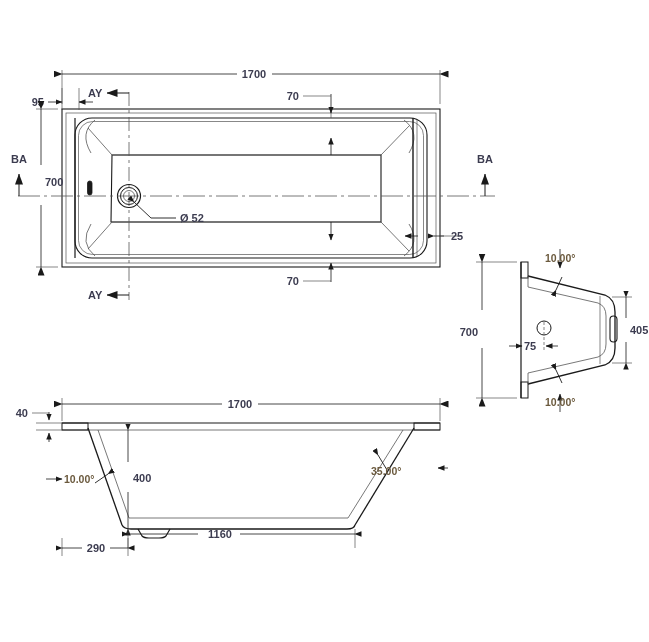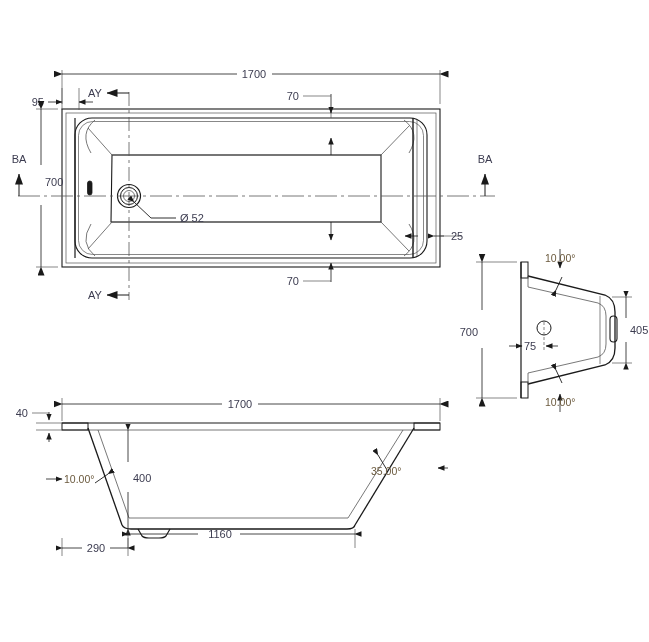--- a/index.html
+++ b/index.html
@@ -1,18 +1,18 @@
 <!DOCTYPE html>
 <html><head>
 <meta charset="utf-8">
 <style>
   html,body{margin:0;padding:0;background:#ffffff;}
   body{width:649px;height:642px;overflow:hidden;
        font-family:"Liberation Sans", sans-serif;}
-  #drawing{position:relative;width:546px;height:642px;}
+  #drawing{position:relative;width:546px;height:642px;font-weight:bold;}
   svg{display:block;}
   text{font-family:"Liberation Sans", sans-serif;}
 </style>
 </head>
 <body>
 
 <div id="drawing">
 <svg width="649" height="642" viewBox="0 0 649 642">
 
   <defs>

